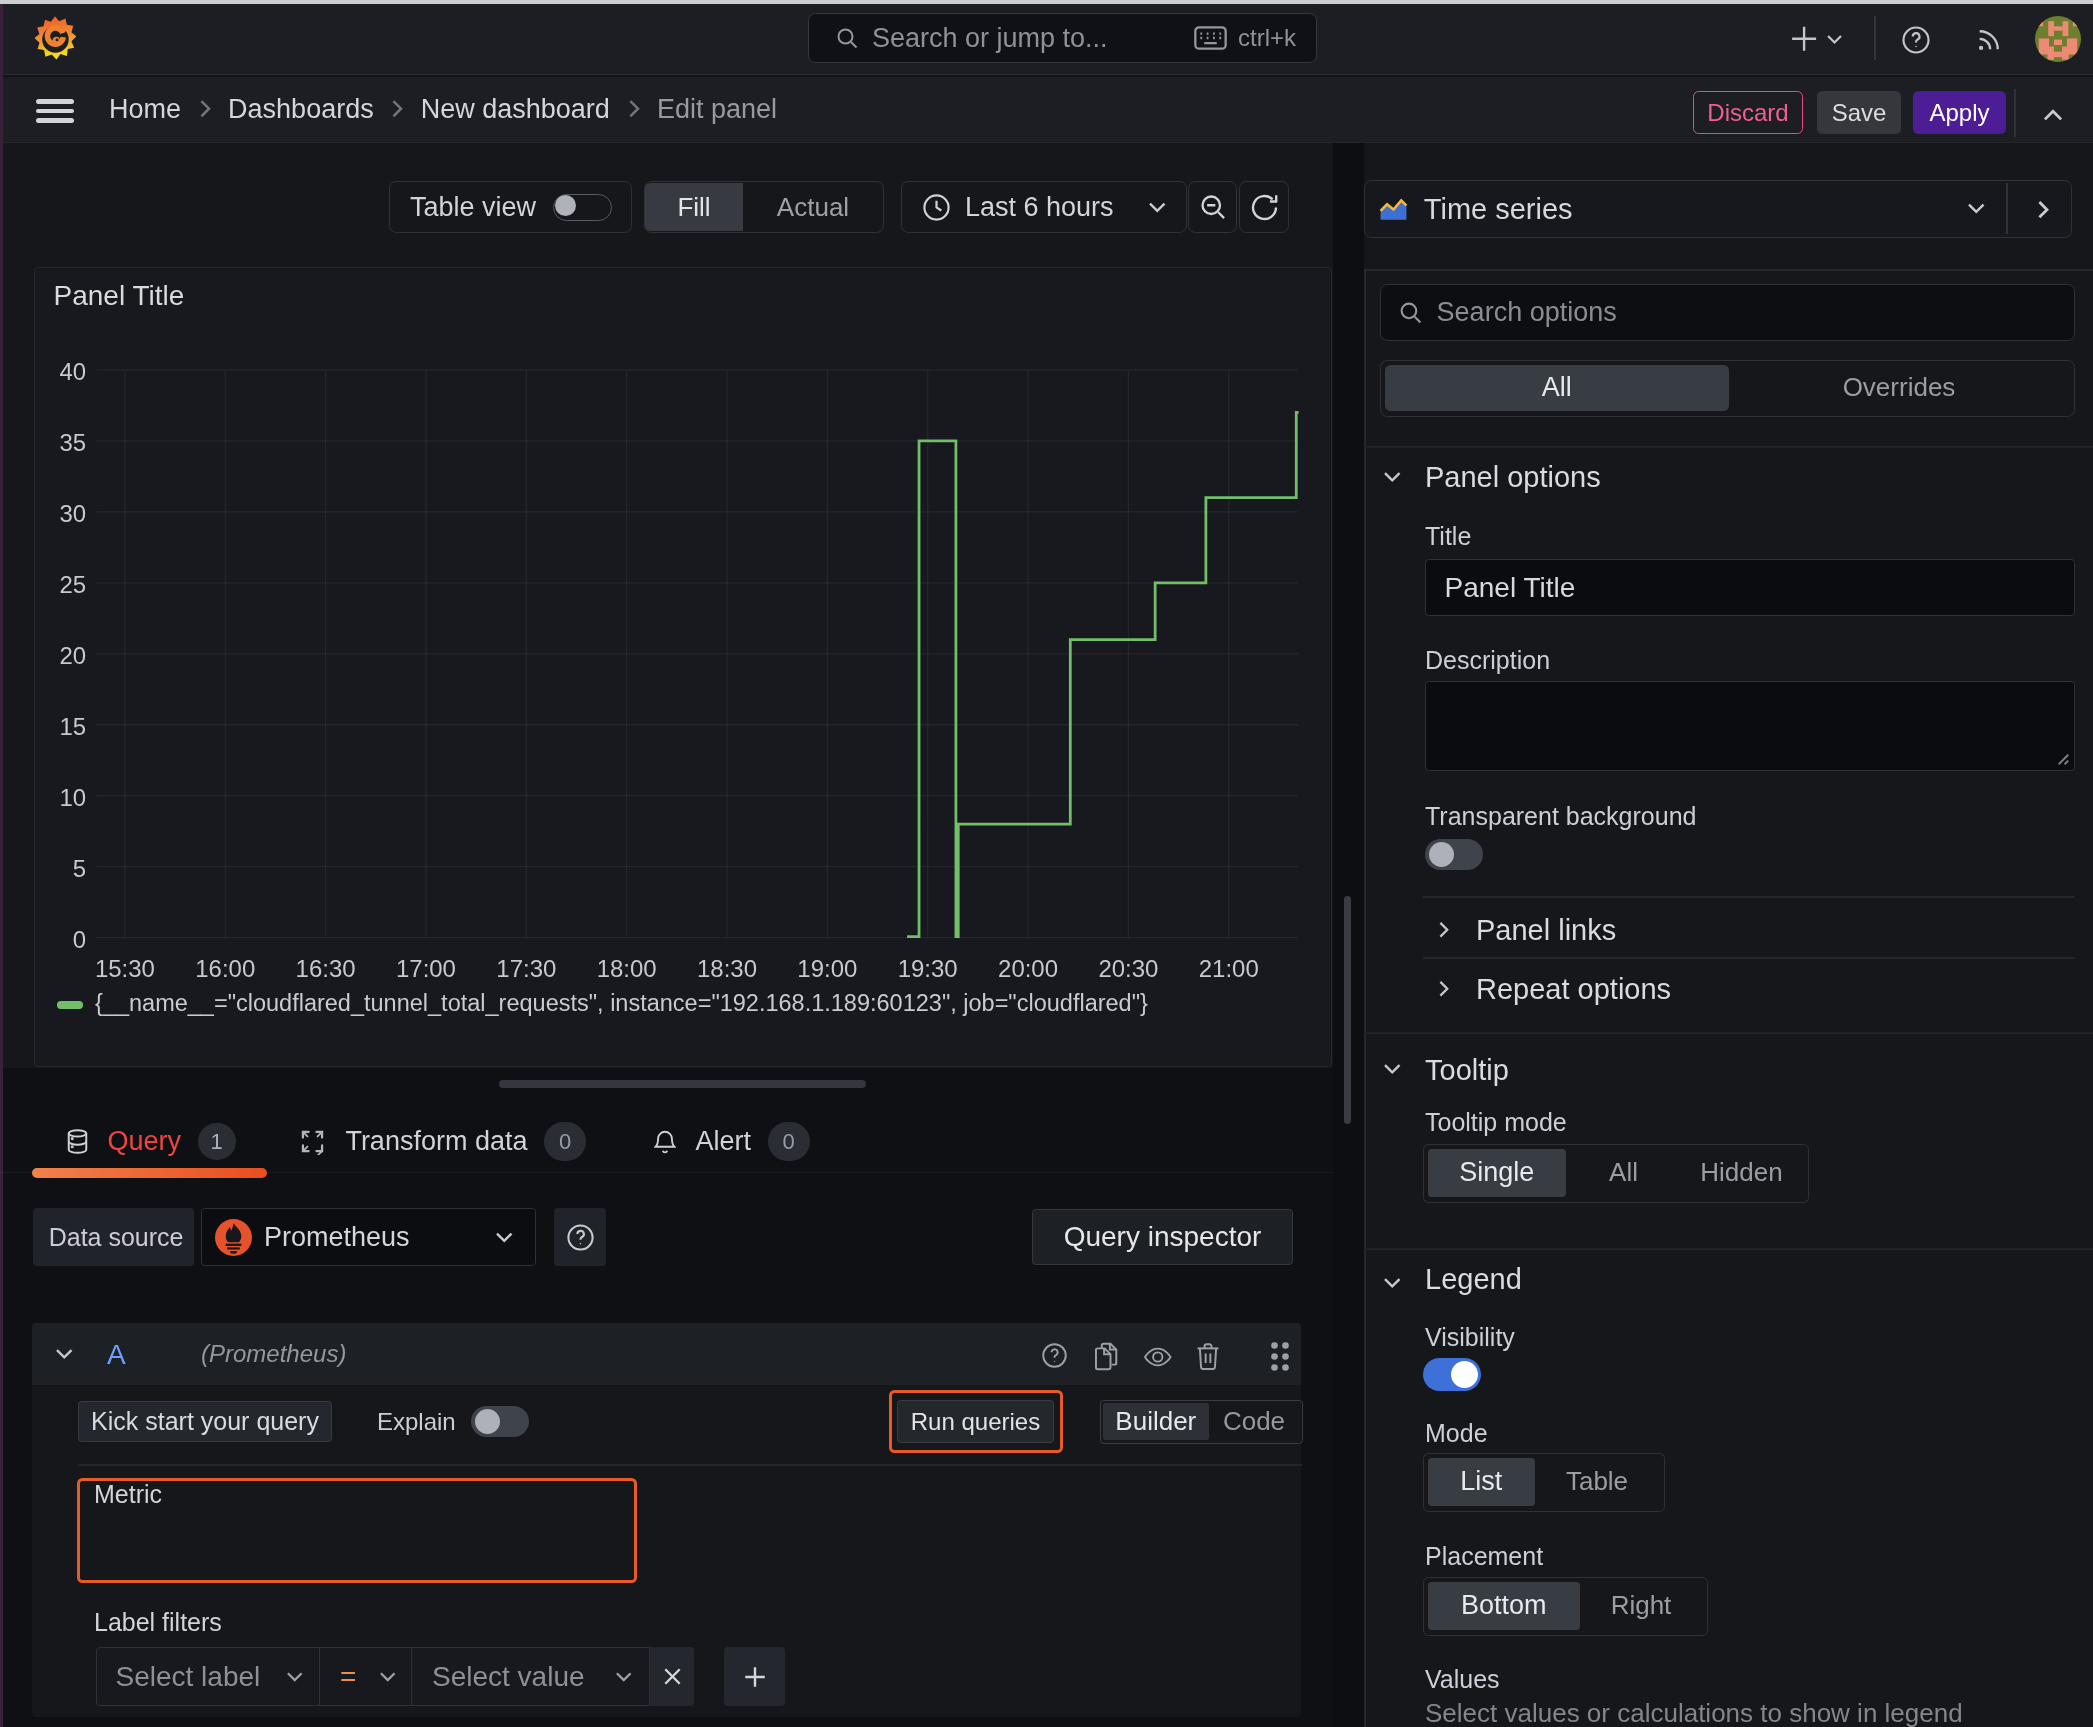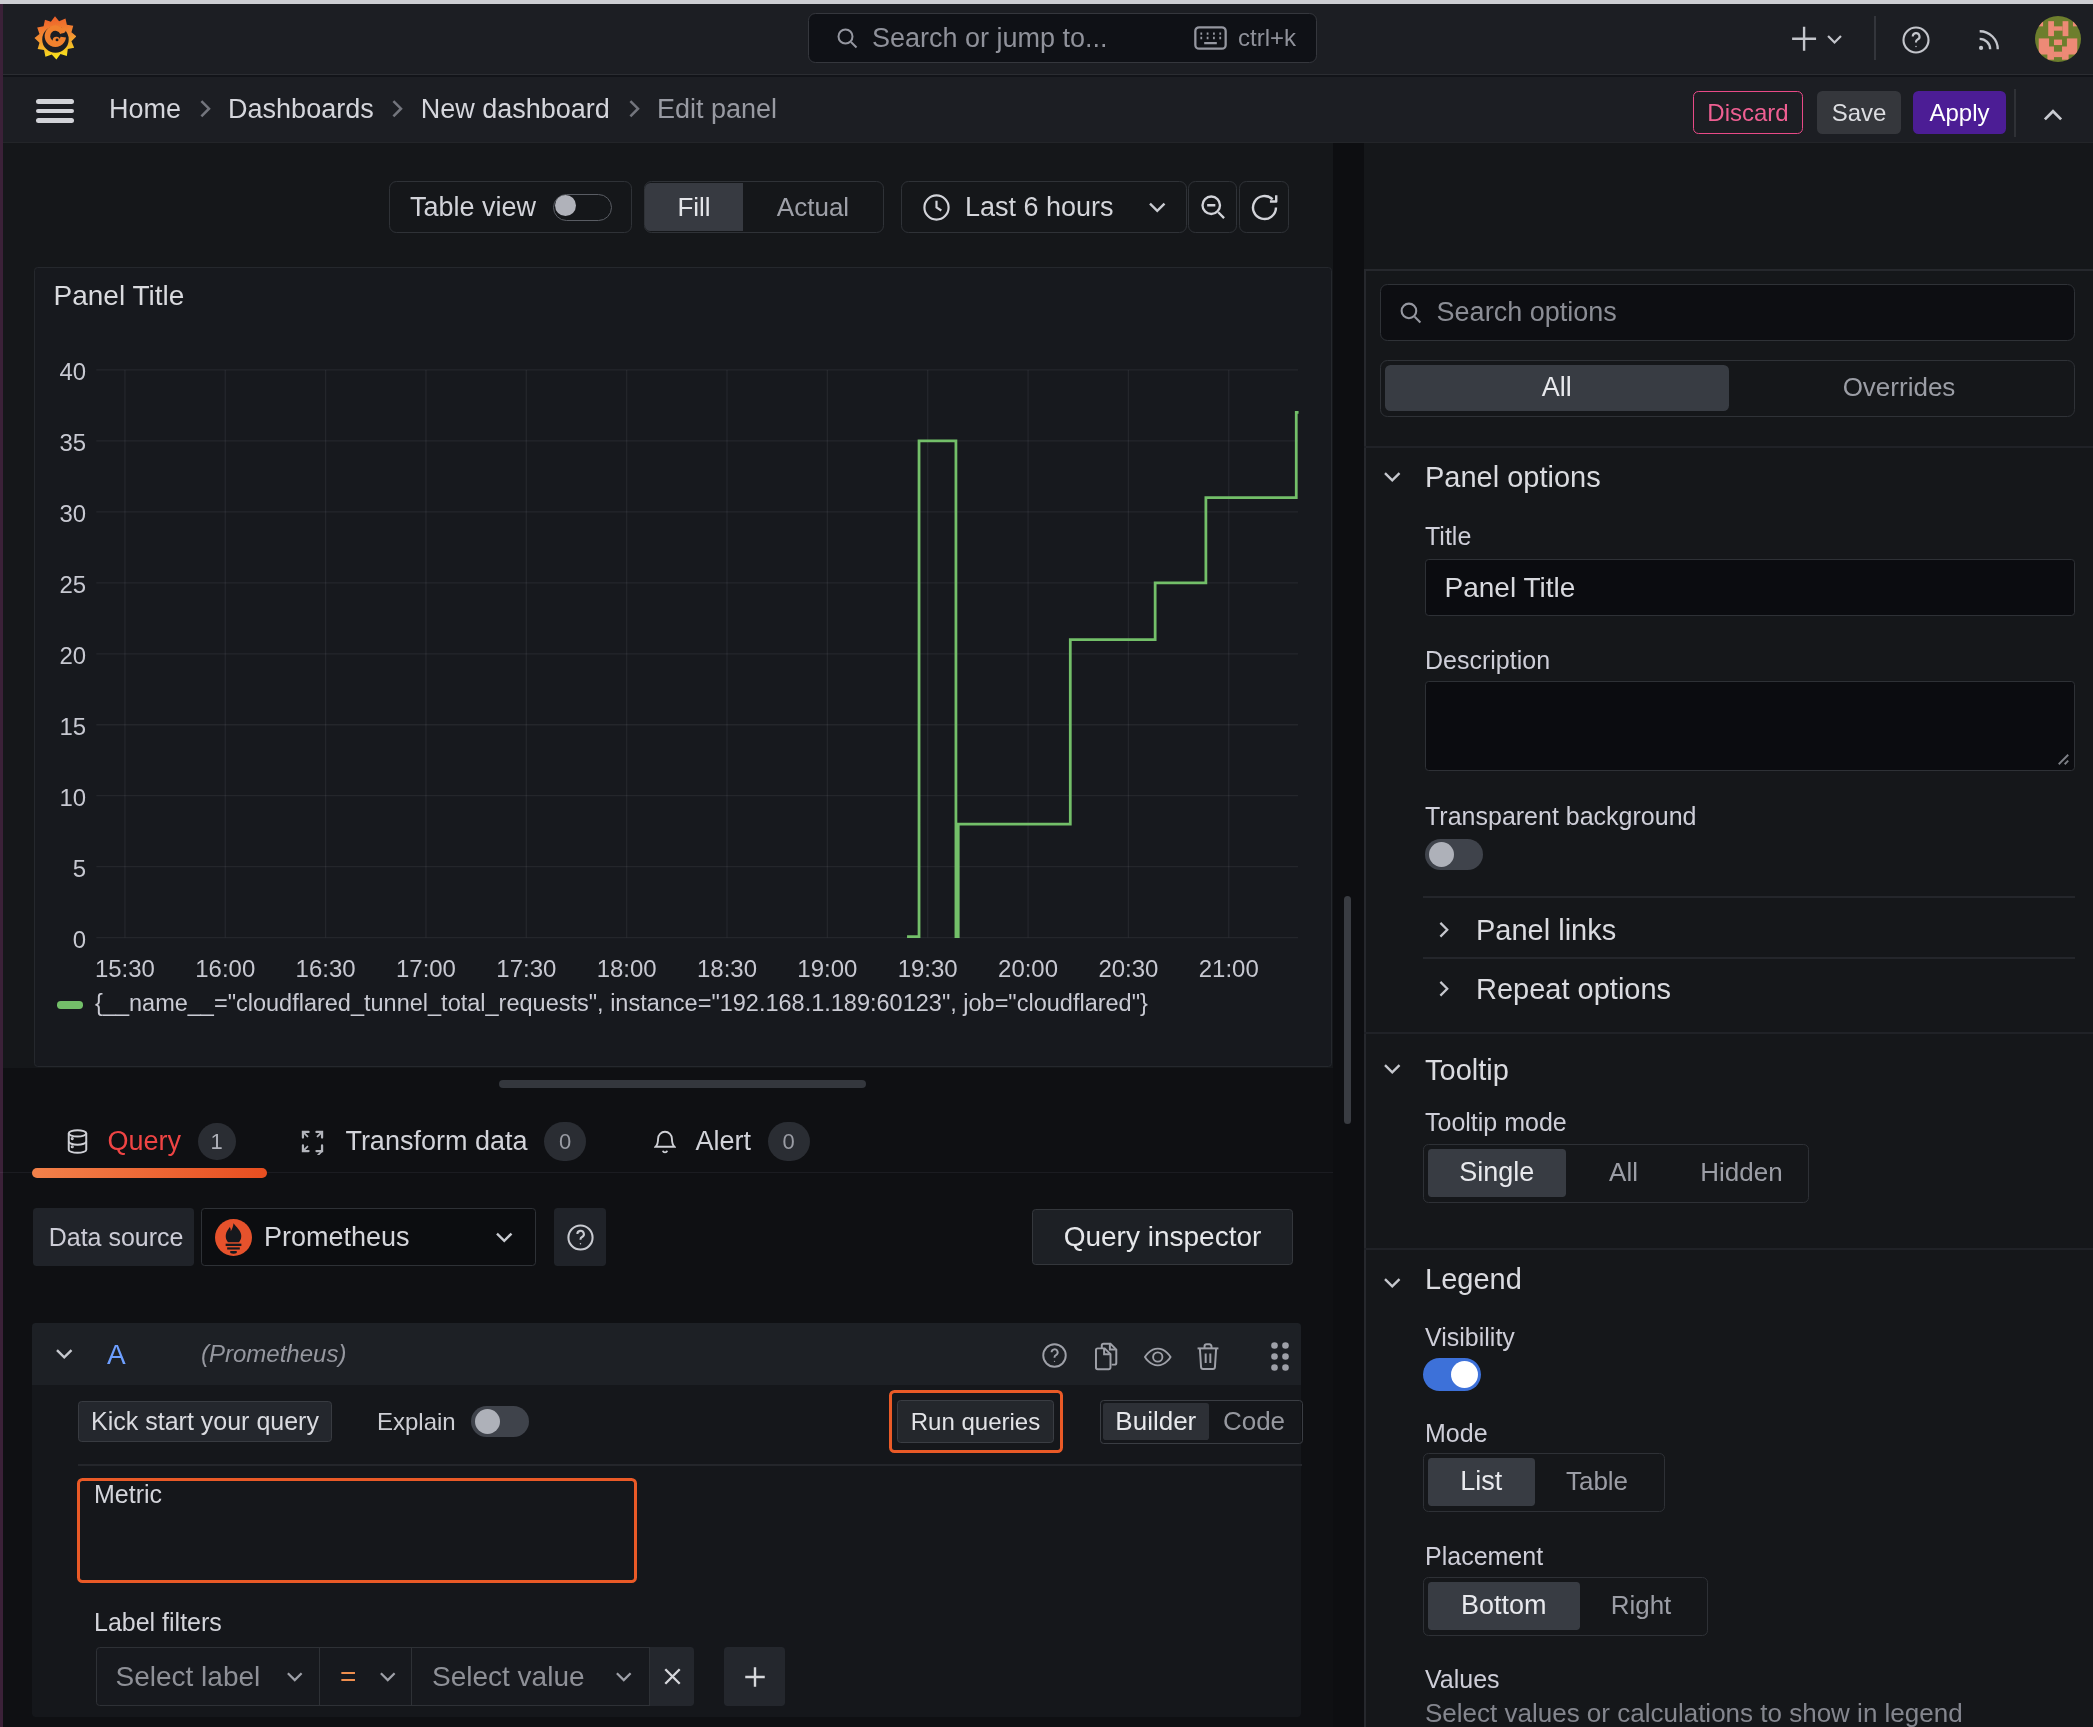--- a/index.html
+++ b/index.html
@@ -161,20 +161,34 @@
         <path d="M16.5 16.5 L21.5 21.5M7 10.5h7"></path>
       </svg>
   </div>
   <div class="abs flex" style="left:1239px;top:181px;width:50px;height:52px;border:1.8px solid #2f3237;border-radius:7.4px;justify-content:center;">
     <svg width="29" height="29" viewBox="0 0 24 24" fill="none" stroke="#d2d3d9" stroke-width="2">
         <path d="M21.5 12a9.5 9.5 0 1 1-2.8-6.7"></path>
         <path d="M21.7 1.8v5.2h-5.2" stroke-linejoin="round"></path>
       </svg>
   </div>
 
+  <div class="abs flex" style="left:1364px;top:180px;width:708px;height:58px;border:1.8px solid #2f3237;border-radius:7.4px;background:#16181d;">
+    <svg style="margin-left:13px;" width="31" height="31" viewBox="0 0 24 24">
+      <path d="M2 20V13l5-5 5 4 6-7 4 4v11z" fill="#3f6fd1"></path>
+      <path d="M2 13l5-5 5 4 6-7 4 4" fill="none" stroke="#f5b73d" stroke-width="2"></path>
+    </svg>
+    <div style="margin-left:14.8px;font-size:29px;color:#d7d8dc;">Time series</div>
+    <svg style="position:absolute;left:602px;top:21px;" width="18.5" height="13" viewBox="0 0 14 9" fill="none" stroke="#c9cbd1" stroke-width="1.8">
+        <path d="M1.5 1.5 L7 7 L12.5 1.5"></path>
+      </svg>
+    <div style="position:absolute;left:641px;top:1.8px;width:1.8px;height:51px;background:#2f3237;"></div>
+    <svg style="position:absolute;left:670px;top:19.4px;" width="15.7" height="19.4" viewBox="0 0 10 14" fill="none" stroke="#c9cbd1" stroke-width="2">
+        <path d="M2.5 1.5 L8 7 L2.5 12.5"></path>
+      </svg>
+  </div>
 
   <div class="abs" id="panel" style="left:34px;top:267px;width:1298px;height:800px;background:#17191e;border:1.8px solid #25282d;border-radius:3.7px;">
     <div style="position:absolute;left:18.5px;top:12px;font-size:28px;font-weight:500;color:#d9dade;">Panel Title</div>
     <svg style="position:absolute;left:0;top:0;" width="1294" height="748" viewBox="0 0 1402 811">
       <g stroke="rgba(204,204,220,0.075)" stroke-width="1.4">
         <path d="M66 110.5H1369M66 187.4H1369M66 264.4H1369M66 341.3H1369M66 418.3H1369M66 495.2H1369M66 572.1H1369M66 649.1H1369M66 726H1369"></path>
         <path d="M97 110.5V726M205.8 110.5V726M314.6 110.5V726M423.4 110.5V726M532.2 110.5V726M641 110.5V726M749.8 110.5V726M858.6 110.5V726M967.4 110.5V726M1076.2 110.5V726M1185 110.5V726M1293.8 110.5V726"></path>
       </g>
       <polyline fill="none" stroke="#73bf69" stroke-width="3" points="945,725 958,725 958,187.4 998,187.4 998,725 1000.5,725 1000.5,603 1122,603 1122,403 1214,403 1214,341.3 1269,341.3 1269,249 1367,249 1367,156.5 1369.5,156.5"></polyline>
       <g font-size="26" fill="#c7c8d1" text-anchor="end" font-family="Liberation Sans">

